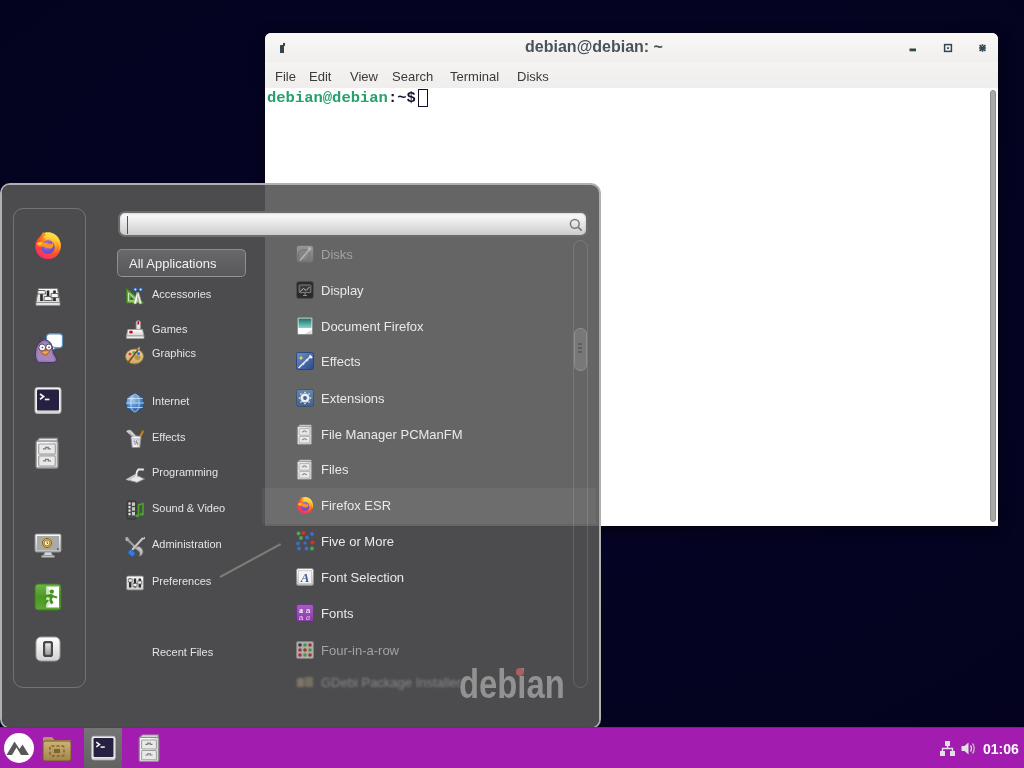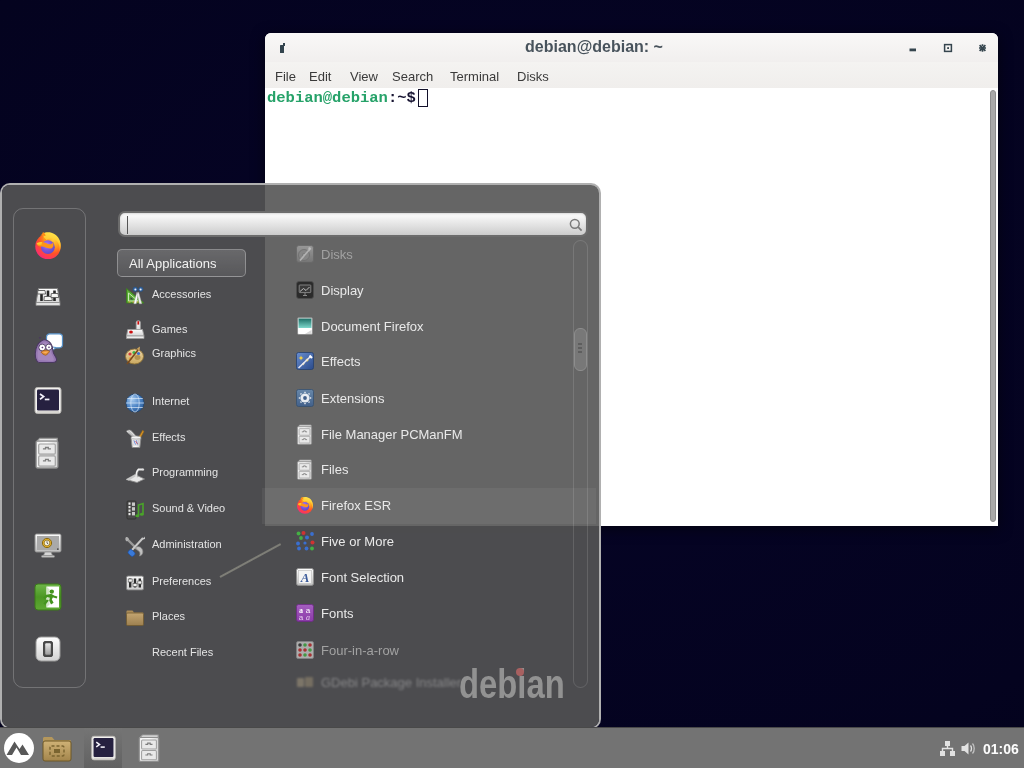--- a/index.html
+++ b/index.html
@@ -57,21 +57,21 @@
     background:#787878; border:1px solid #8d8d8d; border-radius:6px; }
   #mthumb:after { content:""; position:absolute; left:3.5px; top:14px; width:4px; height:1.5px;
     background:#5e5e5e; box-shadow:0 4px 0 #5e5e5e, 0 8px 0 #5e5e5e; }
   #wm { position:absolute; left:457px; top:478.5px; font-size:41px; font-weight:bold; color:#929292;
     line-height:1; transform:scaleX(0.80); transform-origin:left top; }
   #wmdot { position:absolute; left:513.5px; top:483px; width:8px; height:8px; border-radius:50%; background:#a86060; }
   #trail { position:absolute; left:218px; top:391px; width:69px; height:2px;
     background:rgba(195,195,175,0.42); transform:rotate(-28.5deg); transform-origin:left center;
     filter:blur(0.7px); }
 
-  #taskbar { position:absolute; left:0; top:727px; width:1024px; height:41px; background:#737373;
+  #taskbar { position:absolute; left:0; top:727px; width:1024px; height:41px; background:#a21caf;
     border-top:1px solid #494949; }
   #termbtn { position:absolute; left:84px; top:0px; width:38px; height:41px;
     background:linear-gradient(#757575,#616161); }
   #clock { position:absolute; left:983px; top:13px; font-size:14px; font-weight:bold; color:#fdfdfd; }
   .tray { position:absolute; top:12px; }
 </style>
 </head>
 <body>
 <div id="desk"></div>
 
@@ -381,33 +381,20 @@
 <rect x="2.5" y="4" width="17" height="14" rx="1.5" fill="url(#pfg8)" stroke="#7e7e7e" stroke-width="0.9"></rect>
 <rect x="5" y="6.5" width="2.4" height="9" fill="#2e2e2e"></rect>
 <rect x="9.8" y="6.5" width="2.4" height="9" fill="#2e2e2e"></rect>
 <rect x="14.6" y="6.5" width="2.4" height="9" fill="#2e2e2e"></rect>
 <rect x="4.2" y="7" width="4" height="3" fill="#f2f2f0" stroke="#5a5a5a" stroke-width="0.7"></rect>
 <rect x="9" y="11.5" width="4" height="3" fill="#f2f2f0" stroke="#5a5a5a" stroke-width="0.7"></rect>
 <rect x="13.8" y="9" width="4" height="3" fill="#f2f2f0" stroke="#5a5a5a" stroke-width="0.7"></rect>
 </svg></span>
       <span class="cl">Preferences</span>
     </div>
-  <div class="cat" style="top:421px">
-      <span class="ci"><svg width="22" height="22" viewBox="0 0 22 22">
-<defs>
-            <linearGradient id="flg9" x1="0" y1="0" x2="0" y2="1">
-<stop offset="0" stop-color="#c3a571"></stop>
-              <stop offset="1" stop-color="#9d8050"></stop>
-            </linearGradient>
-          </defs>
-<path d="M2.5 6.5 L2.5 4.5 C2.5 3.9 2.9 3.5 3.5 3.5 L8.5 3.5 L10 5.5 L18.5 5.5 C19.1 5.5 19.5 5.9 19.5 6.5 Z" fill="#ab8c58"></path>
-<rect x="2.5" y="6" width="17" height="12.5" rx="1.2" fill="url(#flg9)" stroke="#715a30" stroke-width="0.8"></rect>
-</svg></span>
-      <span class="cl">Places</span>
-    </div>
   <div class="cat" style="top:457px">
       <span class="cl">Recent Files</span>
     </div>
   <div class="app dis" style="top:59px">
       <span class="ai"><svg width="20" height="20" viewBox="0 0 20 20" opacity="0.9">
 <defs>
             <linearGradient id="dkg10" x1="0" y1="0" x2="0" y2="1">
 <stop offset="0" stop-color="#9e9e9e"></stop>
               <stop offset="1" stop-color="#787878"></stop>
             </linearGradient>

